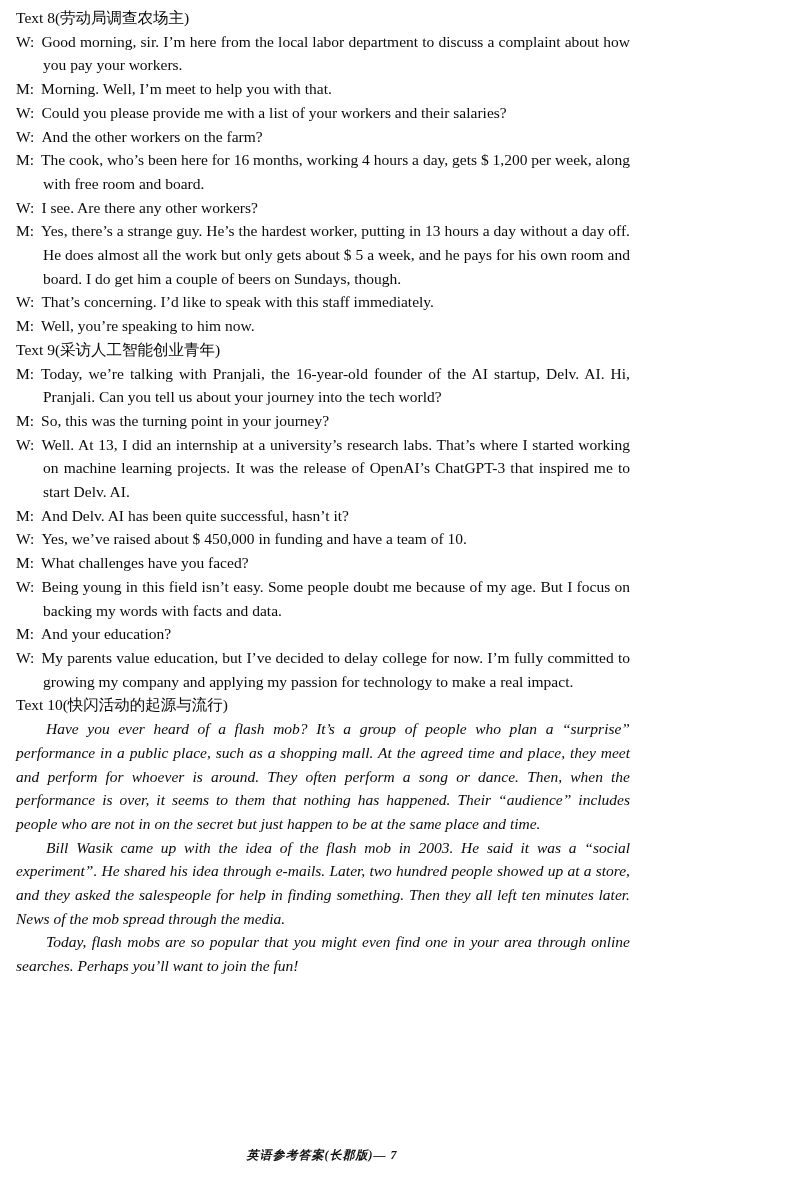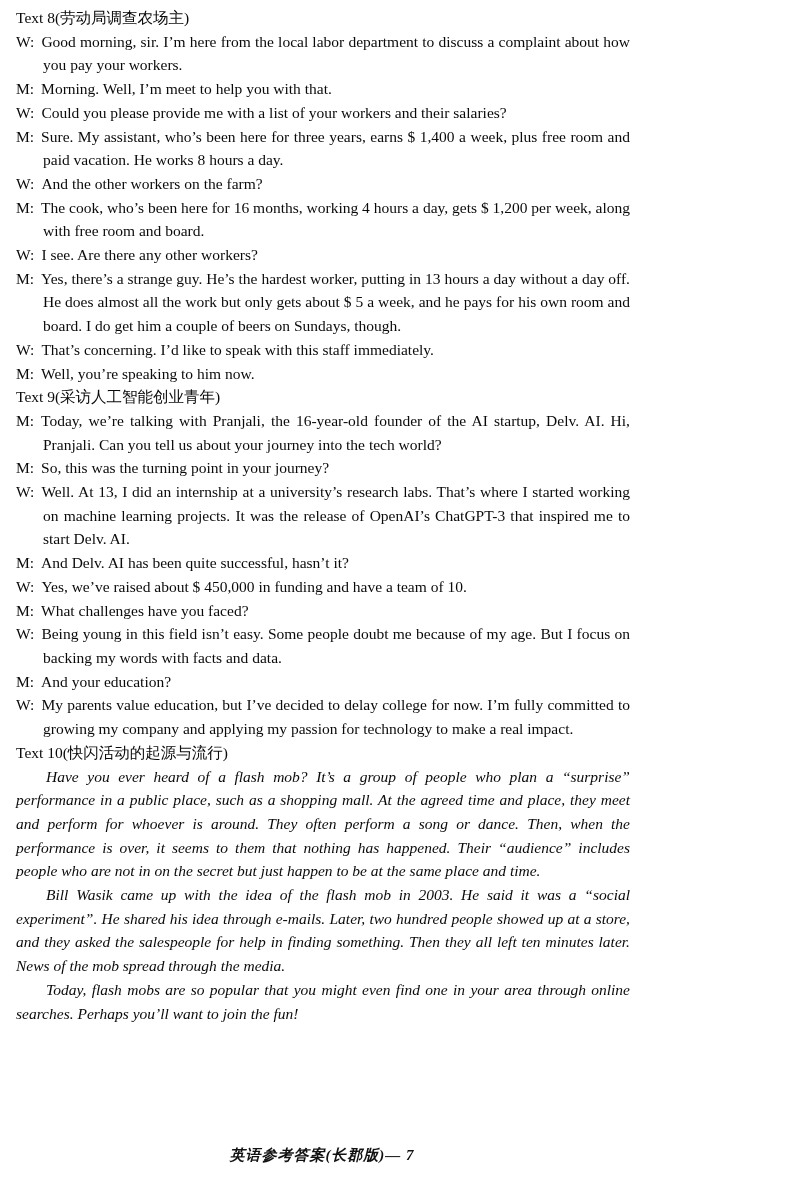--- a/index.html
+++ b/index.html
@@ -36,36 +36,35 @@
   }
   .footer {
     position: absolute;
     left: 0;
     right: 0;
     top: 1144px;
     text-align: center;
     font-family: "Liberation Serif", "DejaVu Serif", serif;
     font-style: italic;
     font-weight: bold;
-    font-size: 15px;
+    font-size: 12px;
     letter-spacing: 1px;
     color: #111111;
   }
 </style>
 </head>
 <body>
 
 <div class="page">
   <div class="content">
 
     <div class="section-heading">Text 8(劳动局调查农场主)</div>
     <div class="turn"><span class="speaker">W:</span><span>Good morning, sir. I’m here from the local labor department to discuss a complaint about how you pay your workers.</span></div>
     <div class="turn"><span class="speaker">M:</span><span>Morning. Well, I’m meet to help you with that.</span></div>
     <div class="turn"><span class="speaker">W:</span><span>Could you please provide me with a list of your workers and their salaries?</span></div>
-    <div class="turn"><span class="speaker">M:</span><span>Sure. My assistant, who’s been here for three years, earns $ 1,400 a week, plus free room and paid vacation. He works 8 hours a day.</span></div>
     <div class="turn"><span class="speaker">W:</span><span>And the other workers on the farm?</span></div>
     <div class="turn"><span class="speaker">M:</span><span>The cook, who’s been here for 16 months, working 4 hours a day, gets $ 1,200 per week, along with free room and board.</span></div>
     <div class="turn"><span class="speaker">W:</span><span>I see. Are there any other workers?</span></div>
     <div class="turn"><span class="speaker">M:</span><span>Yes, there’s a strange guy. He’s the hardest worker, putting in 13 hours a day without a day off. He does almost all the work but only gets about $ 5 a week, and he pays for his own room and board. I do get him a couple of beers on Sundays, though.</span></div>
     <div class="turn"><span class="speaker">W:</span><span>That’s concerning. I’d like to speak with this staff immediately.</span></div>
     <div class="turn"><span class="speaker">M:</span><span>Well, you’re speaking to him now.</span></div>
 
     <div class="section-heading">Text 9(采访人工智能创业青年)</div>
     <div class="turn"><span class="speaker">M:</span><span>Today, we’re talking with Pranjali, the 16-year-old founder of the AI startup, Delv. AI. Hi, Pranjali. Can you tell us about your journey into the tech world?</span></div>
     <div class="turn"><span class="speaker">M:</span><span>So, this was the turning point in your journey?</span></div>

